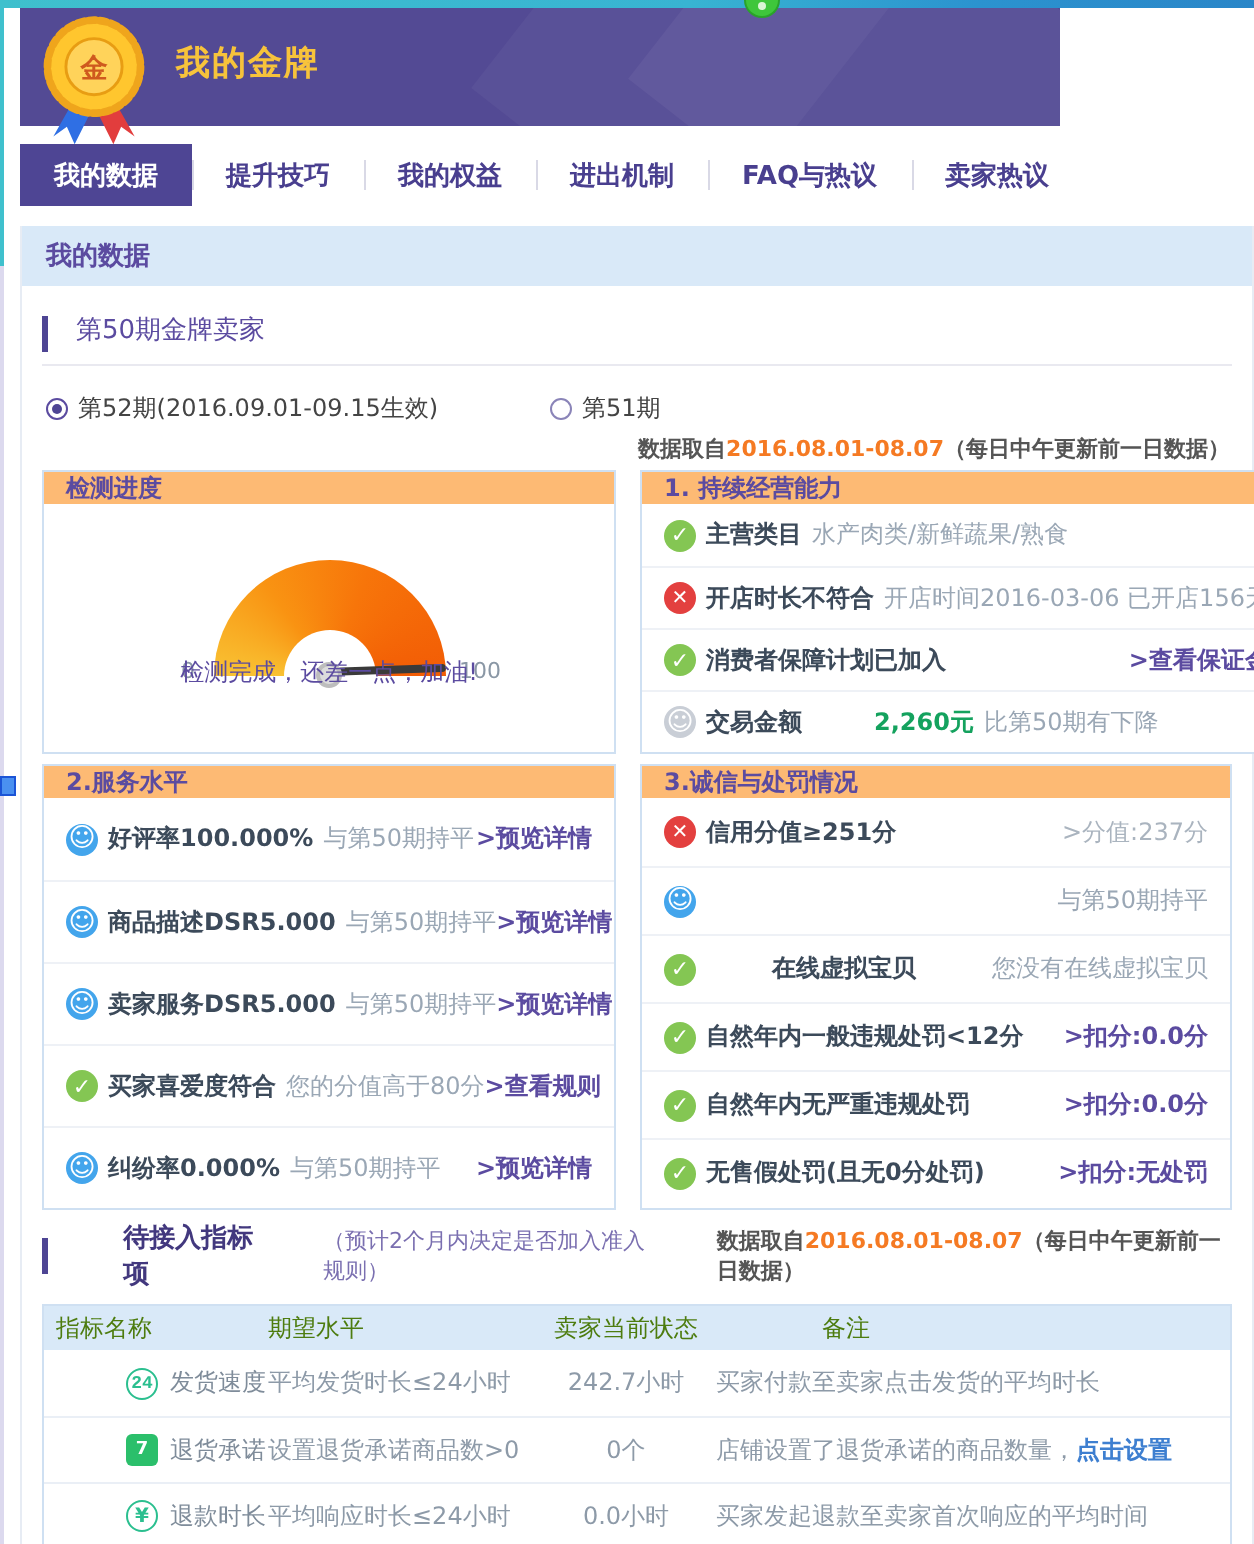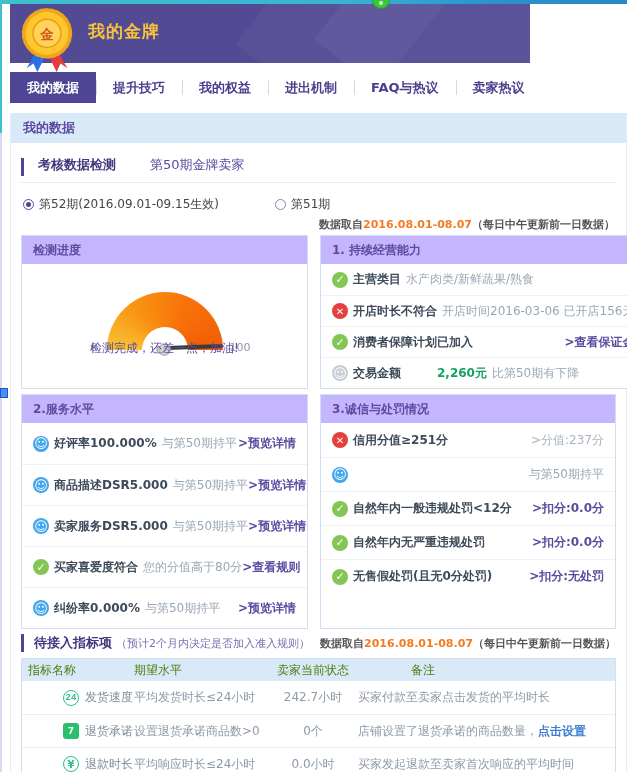--- a/index.html
+++ b/index.html
@@ -58,22 +58,22 @@
   .rdot.sel::after { content:""; width:5px; height:5px; border-radius:50%; background:#4e4594; }
   .rdot.unsel { border-color:#8a84b8; }
 
   
   .dnote { text-align:right; margin:4px 11px 3px 0; font-size:11px; font-weight:bold; color:#555; }
   .dnote .rng { color:#f57a23; }
 
   
   .pgrid { display:grid; grid-template-columns:287px 1fr; gap:12px; margin:2px 10px 5px 10px; }
   .panel { border:1px solid #cfe0f2; background:#fff; }
-  .phead { background:#c4b5fd; color:#5b4ba0; font-weight:bold; font-size:12px;
-    padding:0 11px; height:28px; display:flex; align-items:center; }
+  .phead { background:#fdba74; color:#5b4ba0; font-weight:bold; font-size:12px;
+    padding:0 11px; height:16px; display:flex; align-items:center; }
   .prow { display:flex; align-items:center; padding:0 11px; font-size:12px; }
   .prow + .prow { border-top:1px solid #eef1f6; }
   .row1 .prow { height:31px; }
   .p2 .prow { height:41px; }
   .p3 .prow { height:34px;justify-content:space-between; }
   .lbl { color:#3c4a5a; font-weight:bold; white-space:nowrap; }
   .det { color:#9aa7b5; margin-left:5px; white-space:nowrap; }
   .val { color:#14a25e; font-weight:bold;padding-left:36px; }
   .plink { color:#5b4ba0; font-weight:bold; margin-left:auto; cursor:pointer; text-decoration:none; white-space:nowrap; }
   .gnote { color:#aab4bf; margin-left:auto; white-space:nowrap; }
@@ -95,21 +95,21 @@
     width:46px; height:23px; background:#fff; border-radius:46px 46px 0 0; }
   .needle { position:absolute; left:80px; bottom:0; width:58px; height:4px; background:#3a3a3a;
     border-radius:2px; transform-origin:left center; transform:rotate(-2deg); z-index:2; }
   .hub { position:absolute; left:73px; bottom:-6px; width:13px; height:13px; background:#dcdcdc;
     border:2px solid #bdbdbd; border-radius:50%; z-index:3; }
   .gmin,.gmax { position:absolute; bottom:-4px; color:#8a97a5; font-size:11px; }
   .gmin { left:6px; } .gmax { right:-6px; }
   .gcaption { position:absolute; left:0; right:0; top:76px; text-align:center; color:#5b4ba0; font-size:12px; }
 
   
-  .pending-head { display:flex; align-items:center; margin:0 10px 0 10px; }
+  .pending-head { display:flex; align-items:center; margin:0 10px 0 10px;gap:28px; }
   .pending-head .vbar { margin-bottom:0; }
   .ptitle { color:#42387e; font-weight:bold; font-size:13px; }
   .psub { color:#7a6fb0; font-size:11px; margin-left:4px; }
   .pending-head .dnote2 { margin-left:auto; font-size:11px; font-weight:bold; color:#555; }
   .dnote2 .rng { color:#f57a23; }
 
   
   .tbl { margin:6px 10px 0 10px; border:1px solid #cfe0f2; }
   .trow, .thead { display:grid; grid-template-columns:112px 140px 78px 1fr; align-items:center; }
   .thead { background:#d9e9f8; height:22px; color:#4d7c0f; font-size:12px; }
@@ -156,21 +156,20 @@
   <div class="ntab">进出机制</div>
   <div class="ntab">FAQ与热议</div>
   <div class="ntab">卖家热议</div>
 </div>
 
 <div class="main-box">
   <div class="sec-head">我的数据</div>
 
   <div class="subtabs">
     <span class="vbar"></span>
-    <span class="stab active">考核数据检测</span>
     <span class="stab">第50期金牌卖家</span>
   </div>
 
   <div class="periods">
     <span class="radio-opt">
       <span class="rdot sel"></span>
       <span>第52期(2016.09.01-09.15生效)</span>
     </span>
     <span class="radio-opt">
       <span class="rdot unsel"></span>
@@ -264,20 +263,25 @@
         <span class="ic cross"></span>
         <span class="lbl">信用分值≥251分</span>
         <span class="gnote">&gt;分值:237分</span>
       </div>
       <div class="prow">
         <span class="ic smile"></span>
         <span class="det">与第50期持平</span>
       </div>
       <div class="prow">
         <span class="ic check"></span>
+        <span class="lbl">在线虚拟宝贝</span>
+        <span class="det">您没有在线虚拟宝贝</span>
+      </div>
+      <div class="prow">
+        <span class="ic check"></span>
         <span class="lbl">自然年内一般违规处罚&lt;12分</span>
         <a class="plink">&gt;扣分:0.0分</a>
       </div>
       <div class="prow">
         <span class="ic check"></span>
         <span class="lbl">自然年内无严重违规处罚</span>
         <a class="plink">&gt;扣分:0.0分</a>
       </div>
       <div class="prow">
         <span class="ic check"></span>

